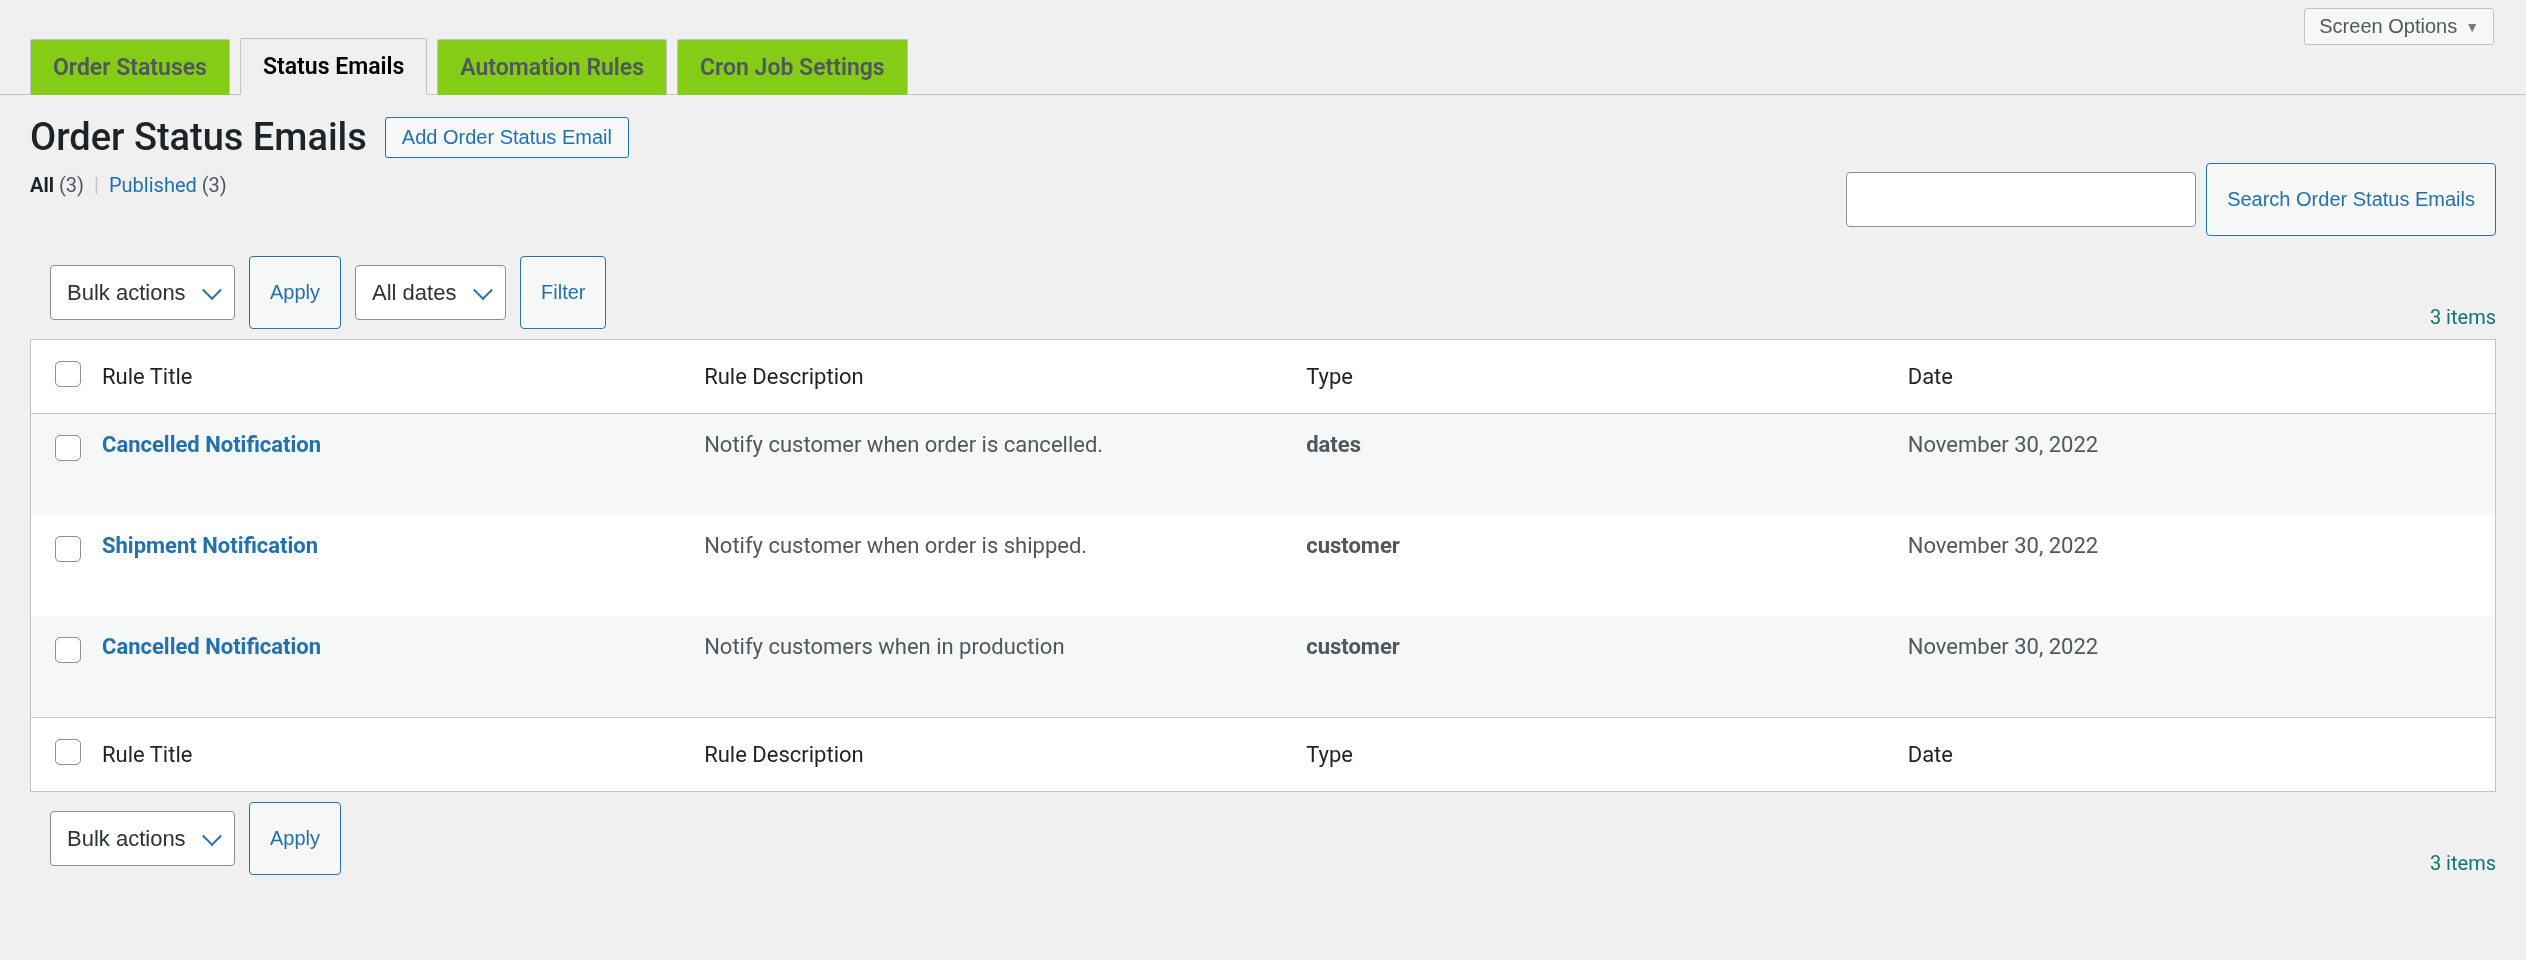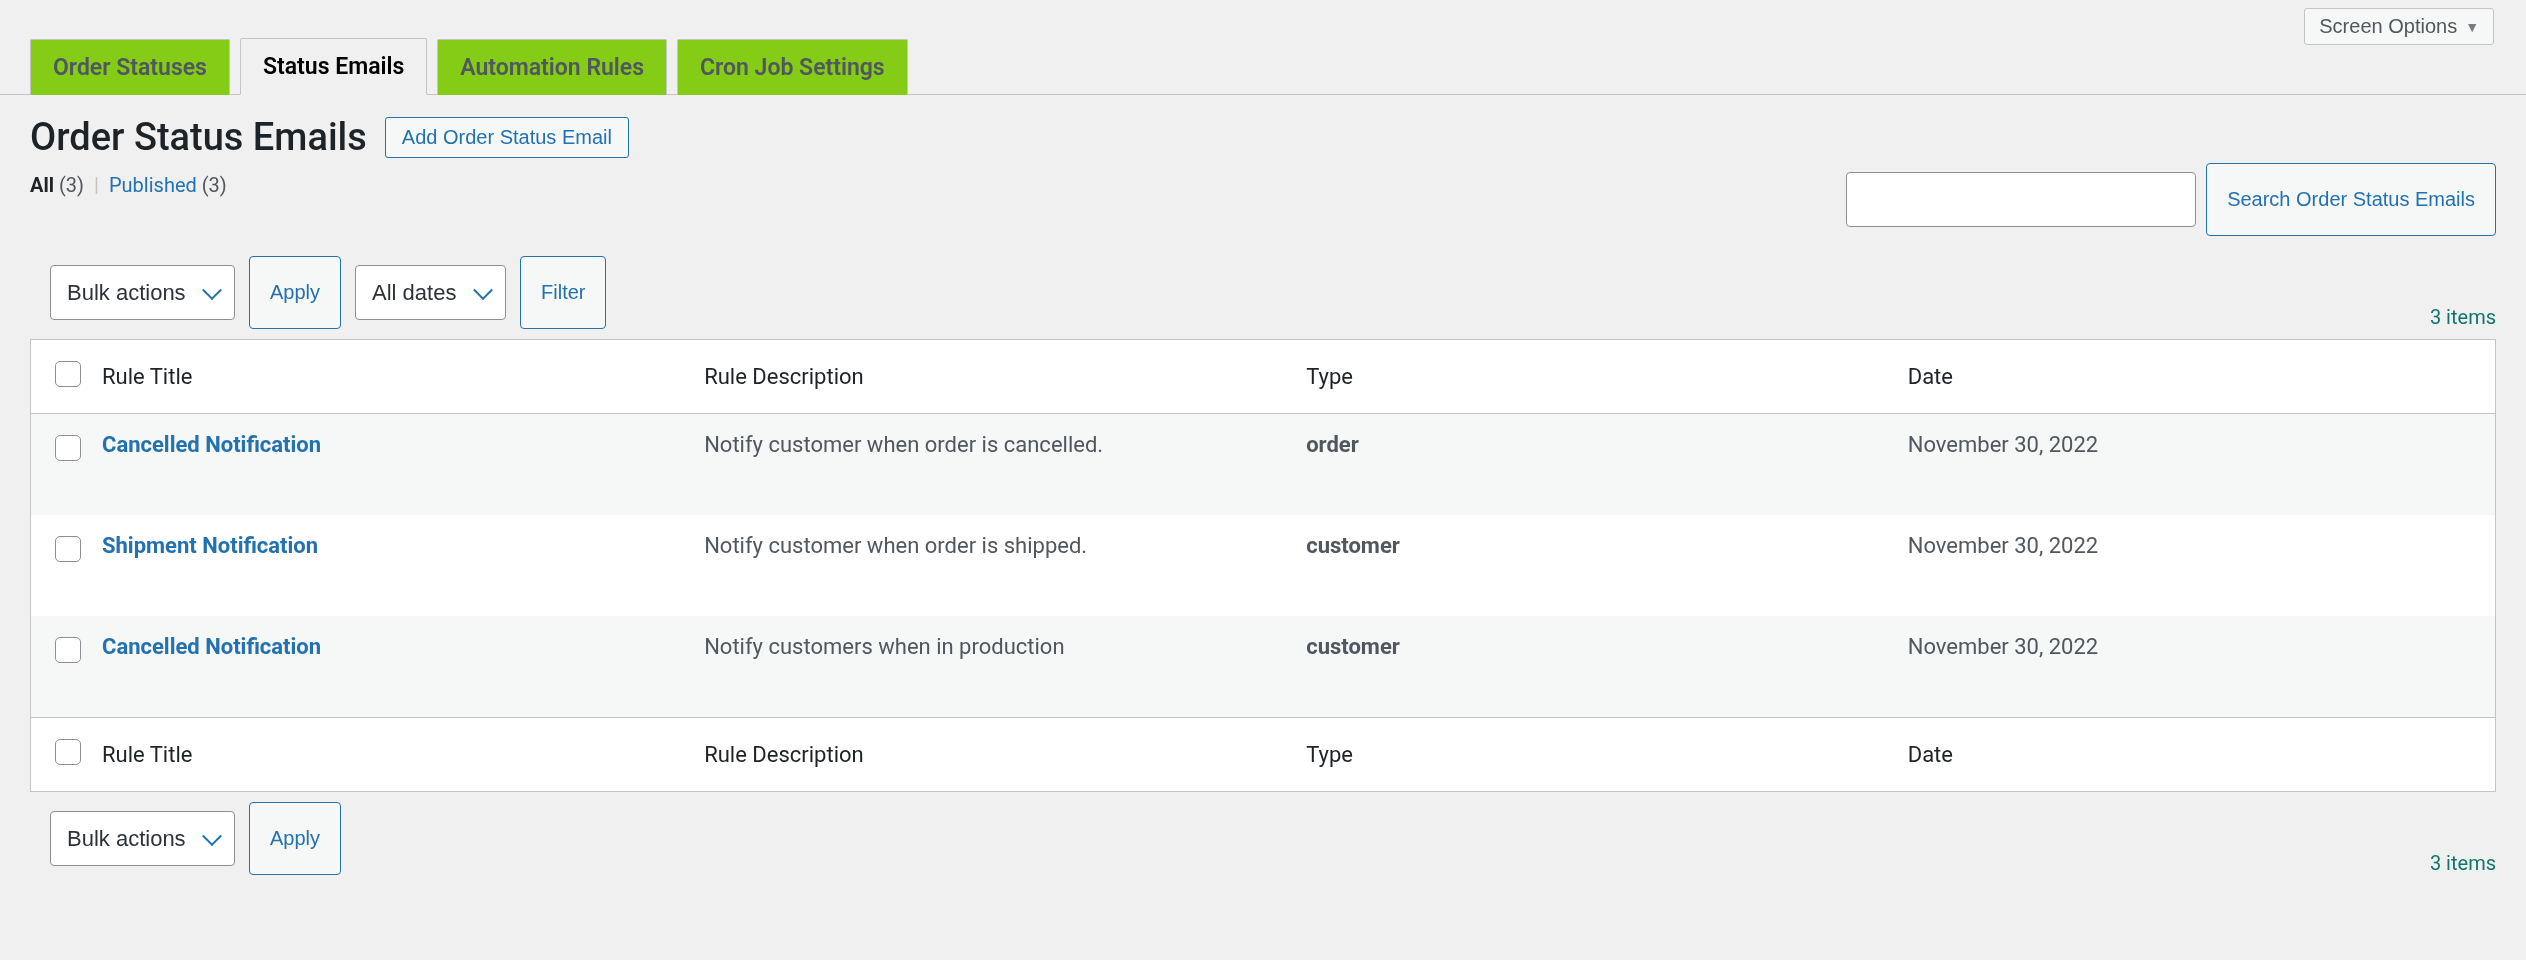--- a/index.html
+++ b/index.html
@@ -263,21 +263,21 @@
       <th class="col-desc">Rule Description</th>
       <th class="col-type">Type</th>
       <th class="col-date">Date</th>
     </tr>
   </thead>
   <tbody>
     <tr>
       <td class="check-col"><input type="checkbox" class="cb" style=""></td>
       <td><a class="row-title-link">Cancelled Notification</a></td>
       <td>Notify customer when order is cancelled.</td>
-      <td class="bold-cell">order</td>
+      <td class="bold-cell">dates</td>
       <td>November 30, 2022</td>
     </tr>
     <tr>
       <td class="check-col"><input type="checkbox" class="cb" style=""></td>
       <td><a class="row-title-link">Shipment Notification</a></td>
       <td>Notify customer when order is shipped.</td>
       <td class="bold-cell">customer</td>
       <td>November 30, 2022</td>
     </tr>
     <tr>

